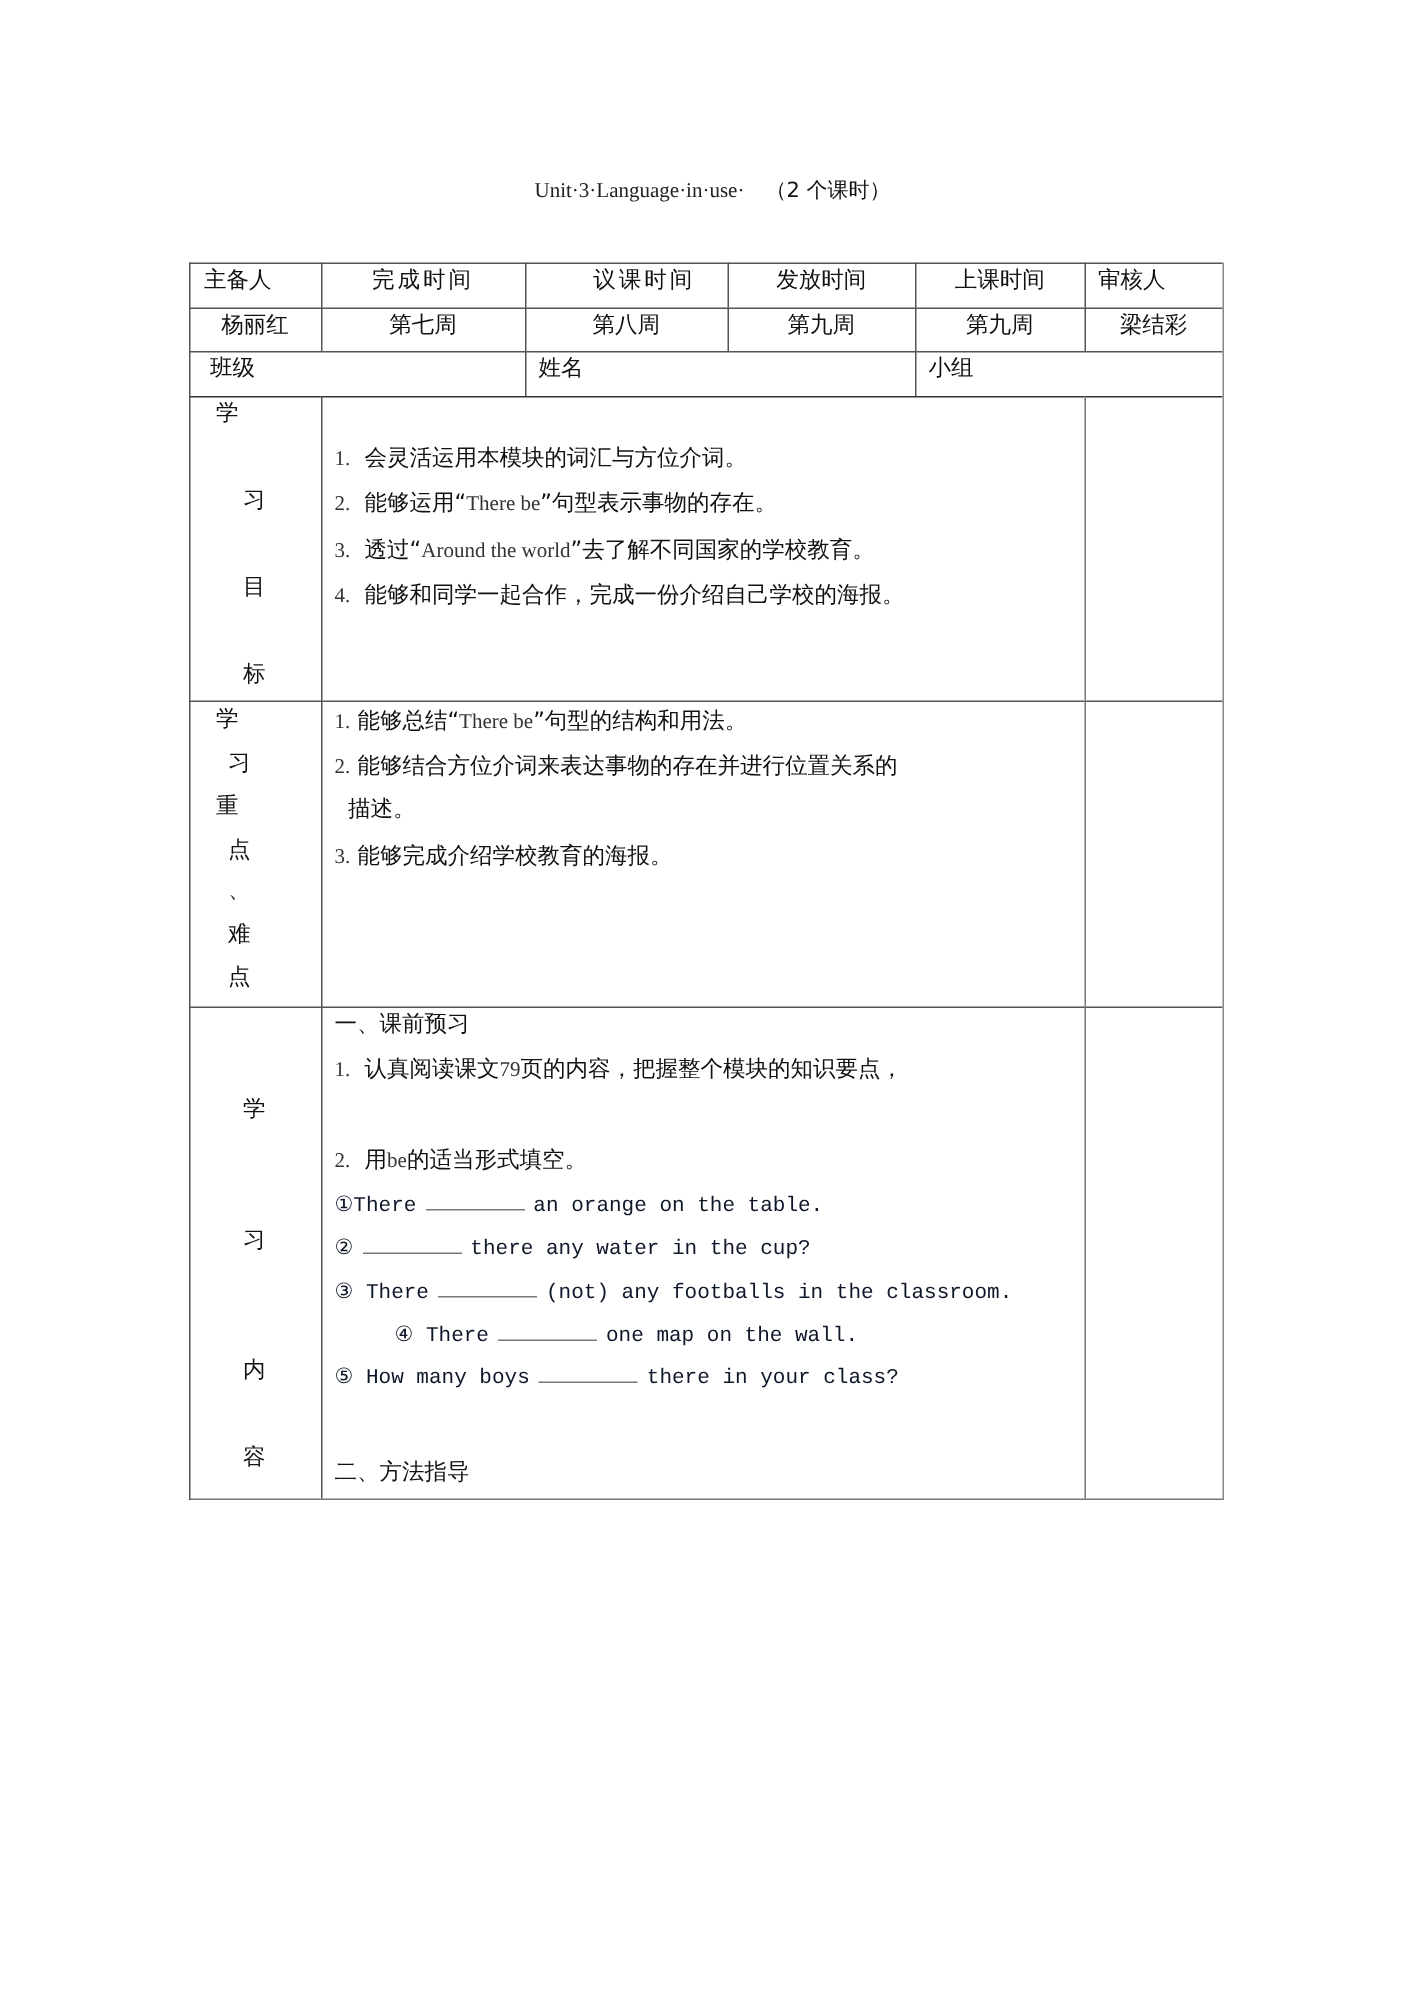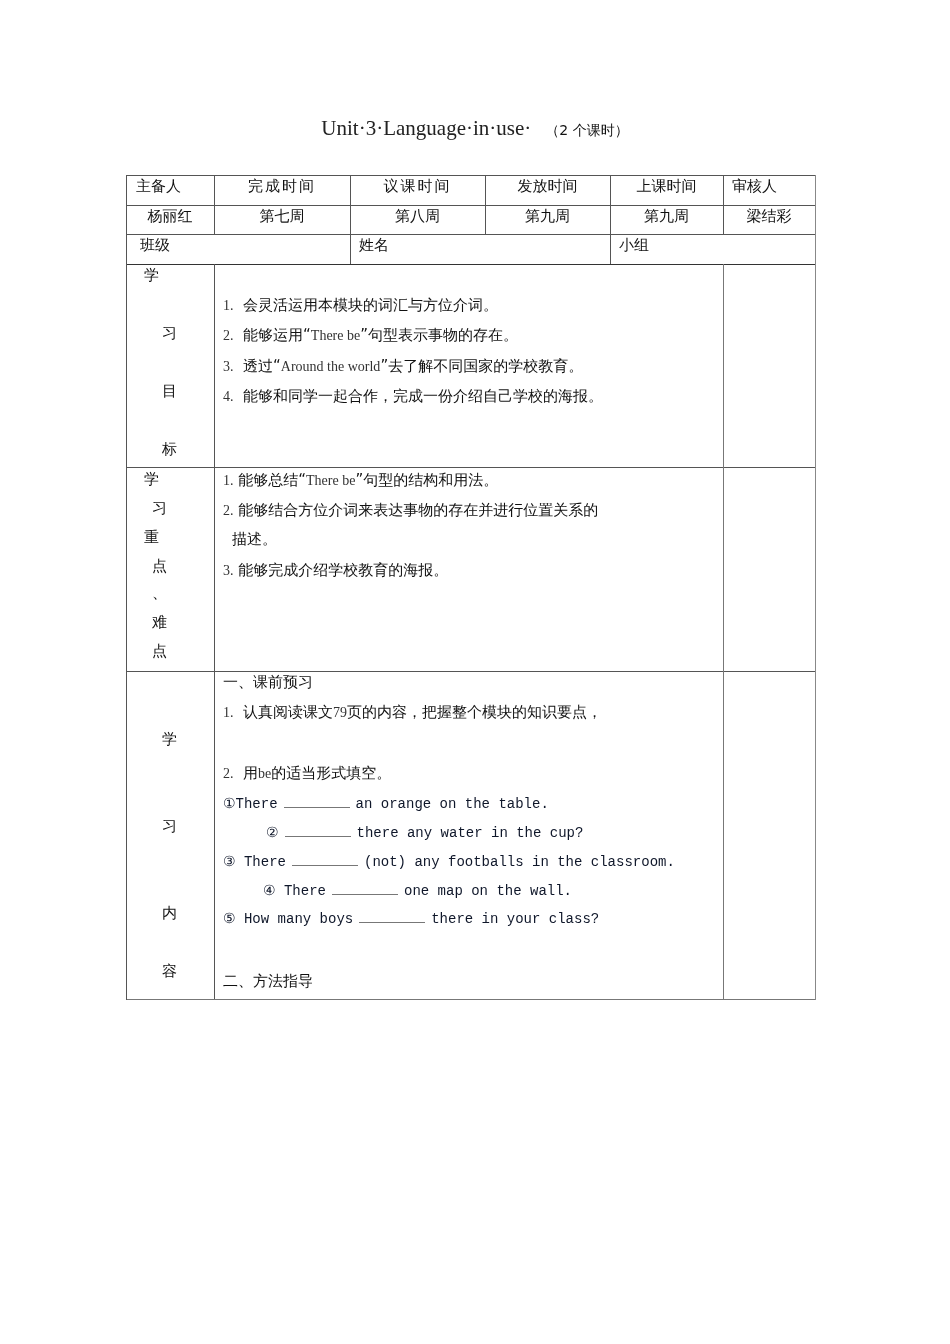--- a/index.html
+++ b/index.html
@@ -1,19 +1,19 @@
 <!DOCTYPE html>
 <html><head>
 <meta charset="utf-8">
 <style>
   html, body { margin:0; padding:0; background:#ffffff; }
   body { width:950px; height:1344px; position:relative; overflow:hidden;
          font-family:"DejaVu Sans", sans-serif; color:#111; }
   .title { position:absolute; top:116px; left:0; width:950px; text-align:center; }
-  .title .main { font-family:"Liberation Serif","DejaVu Serif", serif; font-size:21px; color:#222; letter-spacing:0px; }
+  .title .main { font-family:"Liberation Serif","DejaVu Serif", serif; font-size:14px; color:#222; letter-spacing:0px; }
   .title .sub { font-family:"DejaVu Sans", sans-serif; font-size:14px; margin-left:14px; }
 
   .grid { position:absolute; left:126px; top:175px; width:689px; height:824px; }
   .cell { position:absolute; box-sizing:border-box; font-size:15px; line-height:20px; }
   .line-h { position:absolute; height:1px; background:#555; }
   .line-v { position:absolute; width:1px; background:#555; }
 
   .hdr { text-align:center; padding-top:1px; }
   .vertical { text-align:center; font-size:15px; }
   .num { font-family:"Liberation Serif","DejaVu Serif", serif; font-size:14px; color:#333; }
@@ -45,21 +45,21 @@
   <div class="line-v" style="left:224px;top:0;height:89px;"></div>
   <div class="line-v" style="left:359px;top:0;height:59px;"></div>
   <div class="line-v" style="left:484px;top:0;height:89px;"></div>
   <div class="line-v" style="left:597px;top:0;height:59px;"></div>
 
   <div class="line-v" style="left:88px;top:89px;height:735px;"></div>
   <div class="line-v" style="left:597px;top:89px;height:735px;background:#777;"></div>
 
   <div class="cell hdr" style="left:0;top:0;width:88px;height:30px;text-align:left;padding-left:10px;">主备人</div>
   <div class="cell hdr" style="left:88px;top:0;width:136px;height:30px;letter-spacing:2px;">完成时间</div>
-  <div class="cell hdr" style="left:224px;top:0;width:135px;height:30px;letter-spacing:2px;">议课时间</div>
+  <div class="cell hdr" style="left:236px;top:0;width:135px;height:30px;letter-spacing:2px;">议课时间</div>
   <div class="cell hdr" style="left:359px;top:0;width:125px;height:30px;">发放时间</div>
   <div class="cell hdr" style="left:484px;top:0;width:113px;height:30px;">上课时间</div>
   <div class="cell hdr" style="left:597px;top:0;width:92px;height:30px;text-align:left;padding-left:9px;">审核人</div>
 
   <div class="cell hdr" style="left:0;top:30px;width:88px;height:29px;">杨丽红</div>
   <div class="cell hdr" style="left:88px;top:30px;width:136px;height:29px;">第七周</div>
   <div class="cell hdr" style="left:224px;top:30px;width:135px;height:29px;">第八周</div>
   <div class="cell hdr" style="left:359px;top:30px;width:125px;height:29px;">第九周</div>
   <div class="cell hdr" style="left:484px;top:30px;width:113px;height:29px;">第九周</div>
   <div class="cell hdr" style="left:597px;top:30px;width:92px;height:29px;">梁结彩</div>
@@ -117,21 +117,21 @@
   <div class="cell" style="left:97px;top:527px;white-space:nowrap;">
     <span class="num">1.</span>&nbsp;&nbsp;<span>认真阅读课文</span><span class="num">79</span><span>页的内容，把握整个模块的知识要点，</span>
   </div>
   <div class="cell" style="left:97px;top:588px;white-space:nowrap;">
     <span class="num">2.</span>&nbsp;&nbsp;<span>用</span><span class="en">be</span><span>的适当形式填空。</span>
   </div>
 
   <div class="cell mono" style="left:97px;top:619px;white-space:nowrap;">
     <span>①</span><span>There</span><span class="blank"></span><span>an orange on the table.</span>
   </div>
-  <div class="cell mono" style="left:97px;top:648px;white-space:nowrap;margin-left:43px;">
+  <div class="cell mono" style="left:97px;top:648px;white-space:nowrap;">
     <span>②</span><span class="blank"></span><span>there any water in the cup?</span>
   </div>
   <div class="cell mono" style="left:97px;top:677px;white-space:nowrap;">
     <span>③</span>&nbsp;<span>There</span><span class="blank"></span><span>(not) any footballs in the classroom.</span>
   </div>
   <div class="cell mono" style="left:97px;top:706px;white-space:nowrap;margin-left:40px;">
     <span>④</span>&nbsp;<span>There</span><span class="blank"></span><span>one map on the wall.</span>
   </div>
   <div class="cell mono" style="left:97px;top:734px;white-space:nowrap;">
     <span>⑤</span>&nbsp;<span>How many boys</span><span class="blank"></span><span>there in your class?</span>

